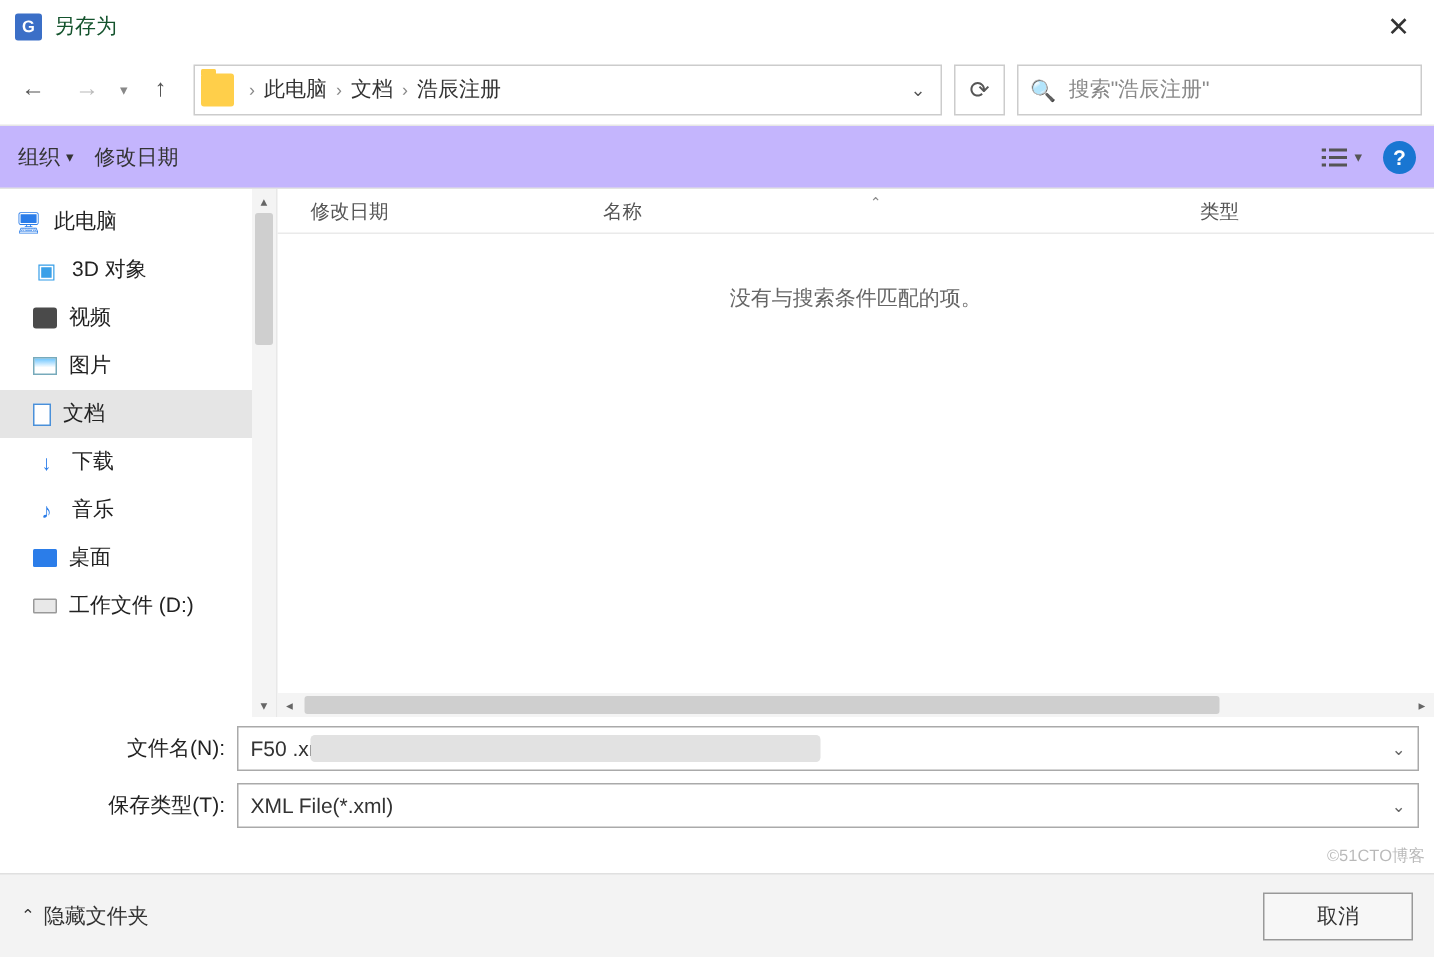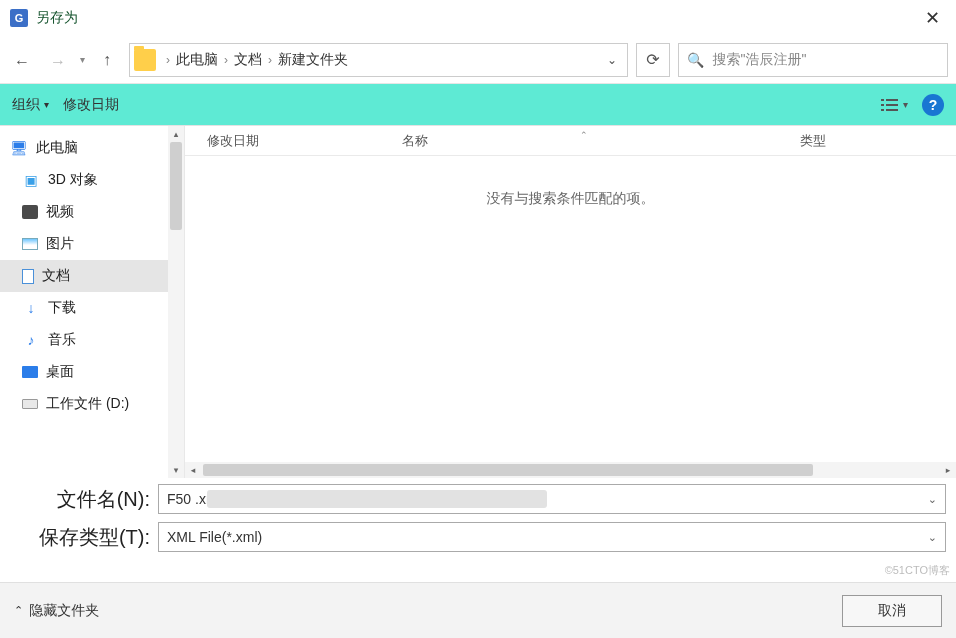--- a/index.html
+++ b/index.html
@@ -17,21 +17,21 @@
 .pathbox { flex: 1; height: 34px; border: 1px solid #ccc; display:flex; align-items:center; padding:0 4px; background:#fff; min-width:0; }
 .folder-icon { width:22px; height:22px; background:#ffcf4a; border-radius:2px; margin-right:6px; position:relative; }
 .folder-icon::before { content:""; position:absolute; top:-3px; left:0; width:10px; height:4px; background:#ffcf4a; border-radius:1px 1px 0 0; }
 .crumb { color:#333; font-size:14px; padding:0 2px; }
 .crumb-sep { color:#888; padding:0 4px; font-size:12px; }
 .path-dd { margin-left:auto; color:#555; padding:0 6px; font-size:12px; }
 .refresh { width:34px; height:34px; border:1px solid #ccc; display:inline-flex; align-items:center; justify-content:center; color:#555; cursor:pointer; }
 .searchbox { width:270px; height:34px; border:1px solid #ccc; display:flex; align-items:center; padding:0 8px; color:#888; font-size:14px; gap:8px; }
 .searchbox .mag { color:#888; }
 
-.toolbar { height:42px; display:flex; align-items:center; padding:0 12px; gap:14px; background:#5eead4; border-bottom:1px solid #e3e3e3; }
+.toolbar { height:42px; display:flex; align-items:center; padding:0 12px; gap:14px; background:#c4b5fd; border-bottom:1px solid #e3e3e3; }
 .tbtn { font-size:14px; color:#333; display:inline-flex; align-items:center; gap:4px; cursor:pointer; }
 .toolbar .spacer { flex:1; }
 .viewbtn { display:inline-flex; align-items:center; gap:4px; color:#555; cursor:pointer; }
 .help { width:22px; height:22px; border-radius:50%; background:#1976d2; color:#fff; display:inline-flex; align-items:center; justify-content:center; font-size:14px; font-weight:bold; cursor:pointer; }
 
 .body { display:flex; height:352px; }
 .sidebar { width:185px; border-right:1px solid #e8e8e8; overflow:hidden; position:relative; padding-top:6px; }
 .tree-item { height:32px; display:flex; align-items:center; padding-left:22px; gap:8px; font-size:14px; color:#222; cursor:pointer; white-space:nowrap; }
 .tree-item.root { padding-left:10px; font-weight:500; }
 .tree-item.selected { background:#e5e5e5; }
@@ -56,21 +56,21 @@
 .col.date { flex:0 0 195px; }
 .col.type { flex:1;margin-left:48px; }
 .sort-ind { font-size:9px; color:#888; position:absolute; left:395px; top:4px; }
 .empty { flex:1; display:flex; align-items:flex-start; justify-content:center; padding-top:34px; color:#666; font-size:14px; }
 .scrollbar-h { height:16px; background:#f4f4f4; display:flex; align-items:center; }
 .scroll-left,.scroll-right { width:16px; text-align:center; font-size:9px; color:#666; cursor:pointer; }
 .scroll-thumb-h { height:12px; flex:1; margin:0 2px; background:#cfcfcf; border-radius:2px; max-width:610px; }
 .scroll-h-track { flex:1; display:flex; }
 
 .formrow { display:flex; align-items:center; padding:6px 10px; gap:8px; }
-.formrow .lbl { width:140px; text-align:right; font-size:20px; color:#222; }
+.formrow .lbl { width:140px; text-align:right; font-size:14px; color:#222; }
 .combo { flex:1; height:30px; border:1px solid #aaa; background:#fff; display:flex; align-items:center; padding:0 8px; font-size:14px; color:#333; position:relative; }
 .combo .dd { margin-left:auto; color:#666; font-size:11px; }
 .combo.redact::after { content:""; position:absolute; left:48px; top:5px; height:18px; width:340px; background:#e2e2e2; border-radius:3px; }
 
 .footer { position:absolute; bottom:0; left:0; right:0; height:56px; display:flex; align-items:center; padding:0 14px; gap:14px; background:#f3f3f3; border-top:1px solid #e0e0e0; }
 .hide-folders { display:inline-flex; align-items:center; gap:6px; font-size:14px; color:#333; cursor:pointer; }
 .footer .spacer { flex:1; }
 .btn { min-width:100px; height:32px; border:1px solid #999; background:#f7f7f7; font-size:14px; color:#333; cursor:pointer; display:inline-flex; align-items:center; justify-content:center; }
 .btn.primary { border:2px solid #2b7de9; background:#fff; }
 
@@ -90,21 +90,21 @@
   <span class="navbtn disabled">→</span>
   <span class="dropcaret">▾</span>
   <span class="navbtn">↑</span>
   <div class="pathbox">
     <span class="folder-icon"></span>
     <span class="crumb-sep">›</span>
     <span class="crumb">此电脑</span>
     <span class="crumb-sep">›</span>
     <span class="crumb">文档</span>
     <span class="crumb-sep">›</span>
-    <span class="crumb">新建文件夹</span>
+    <span class="crumb">浩辰注册</span>
     <span class="path-dd">⌄</span>
   </div>
   <span class="refresh">⟳</span>
   <div class="searchbox">
     <span class="mag">🔍</span>
     <span>搜索"浩辰注册"</span>
   </div>
 </div>
 
 <div class="toolbar">

